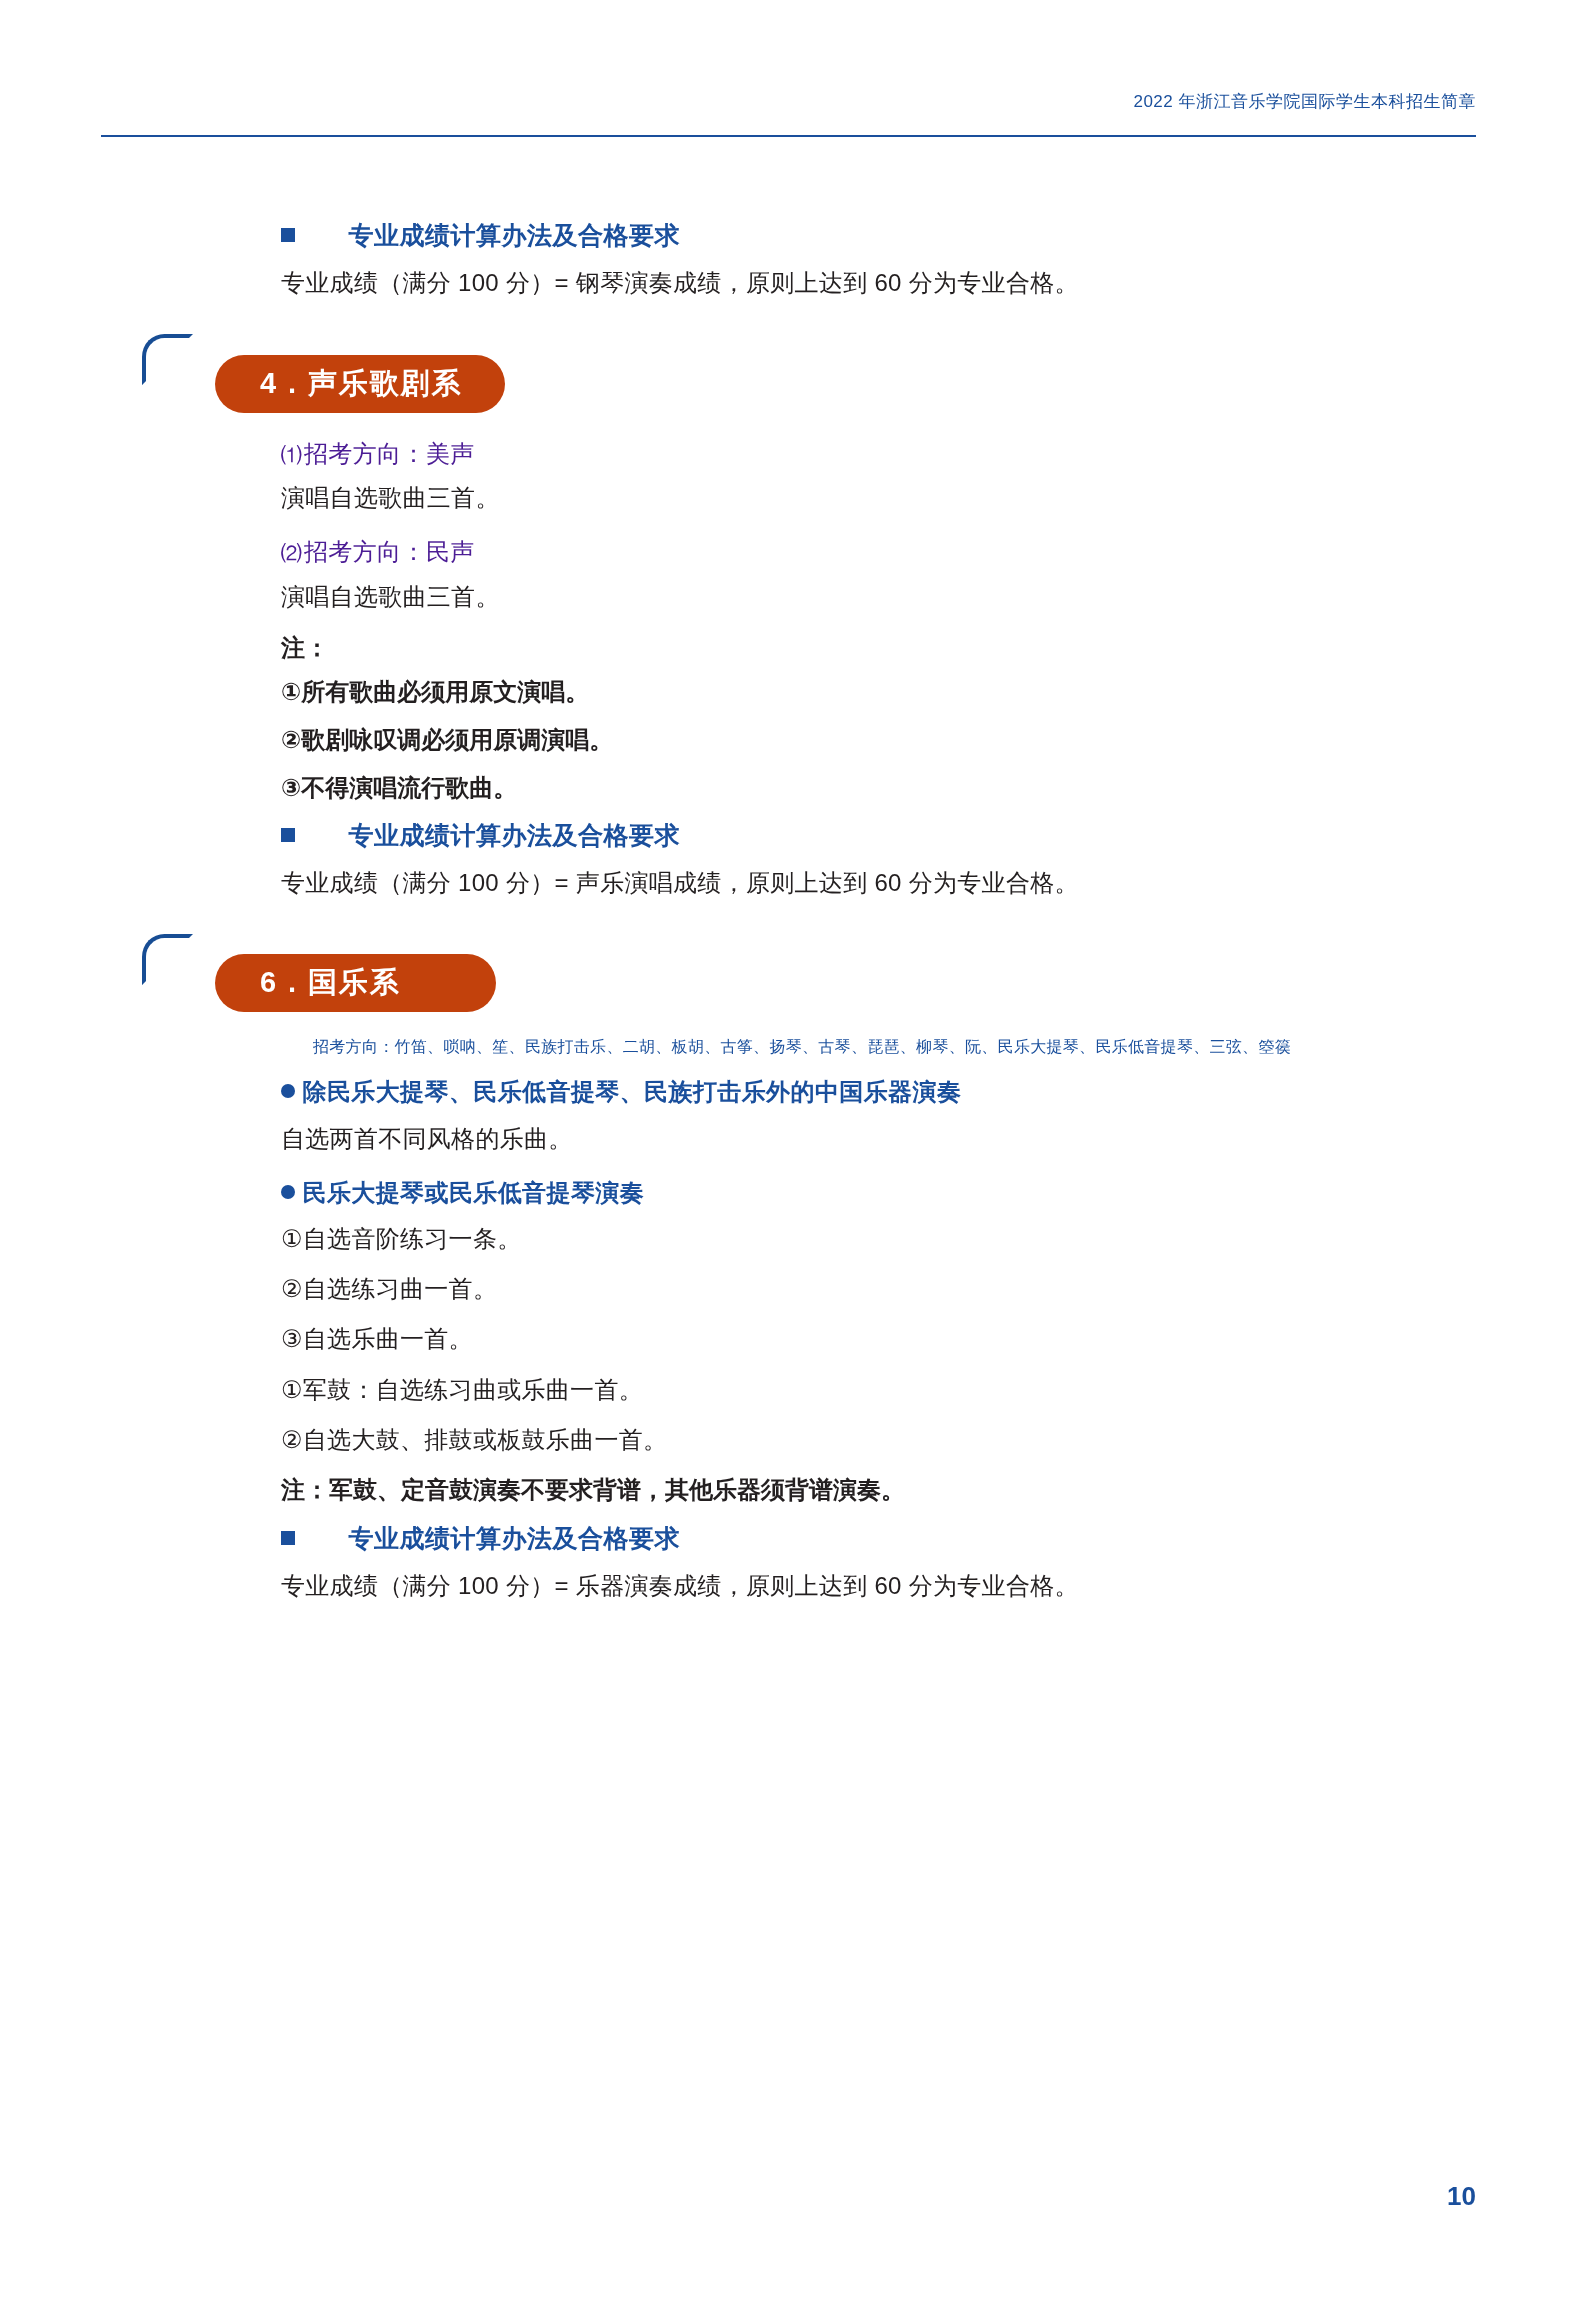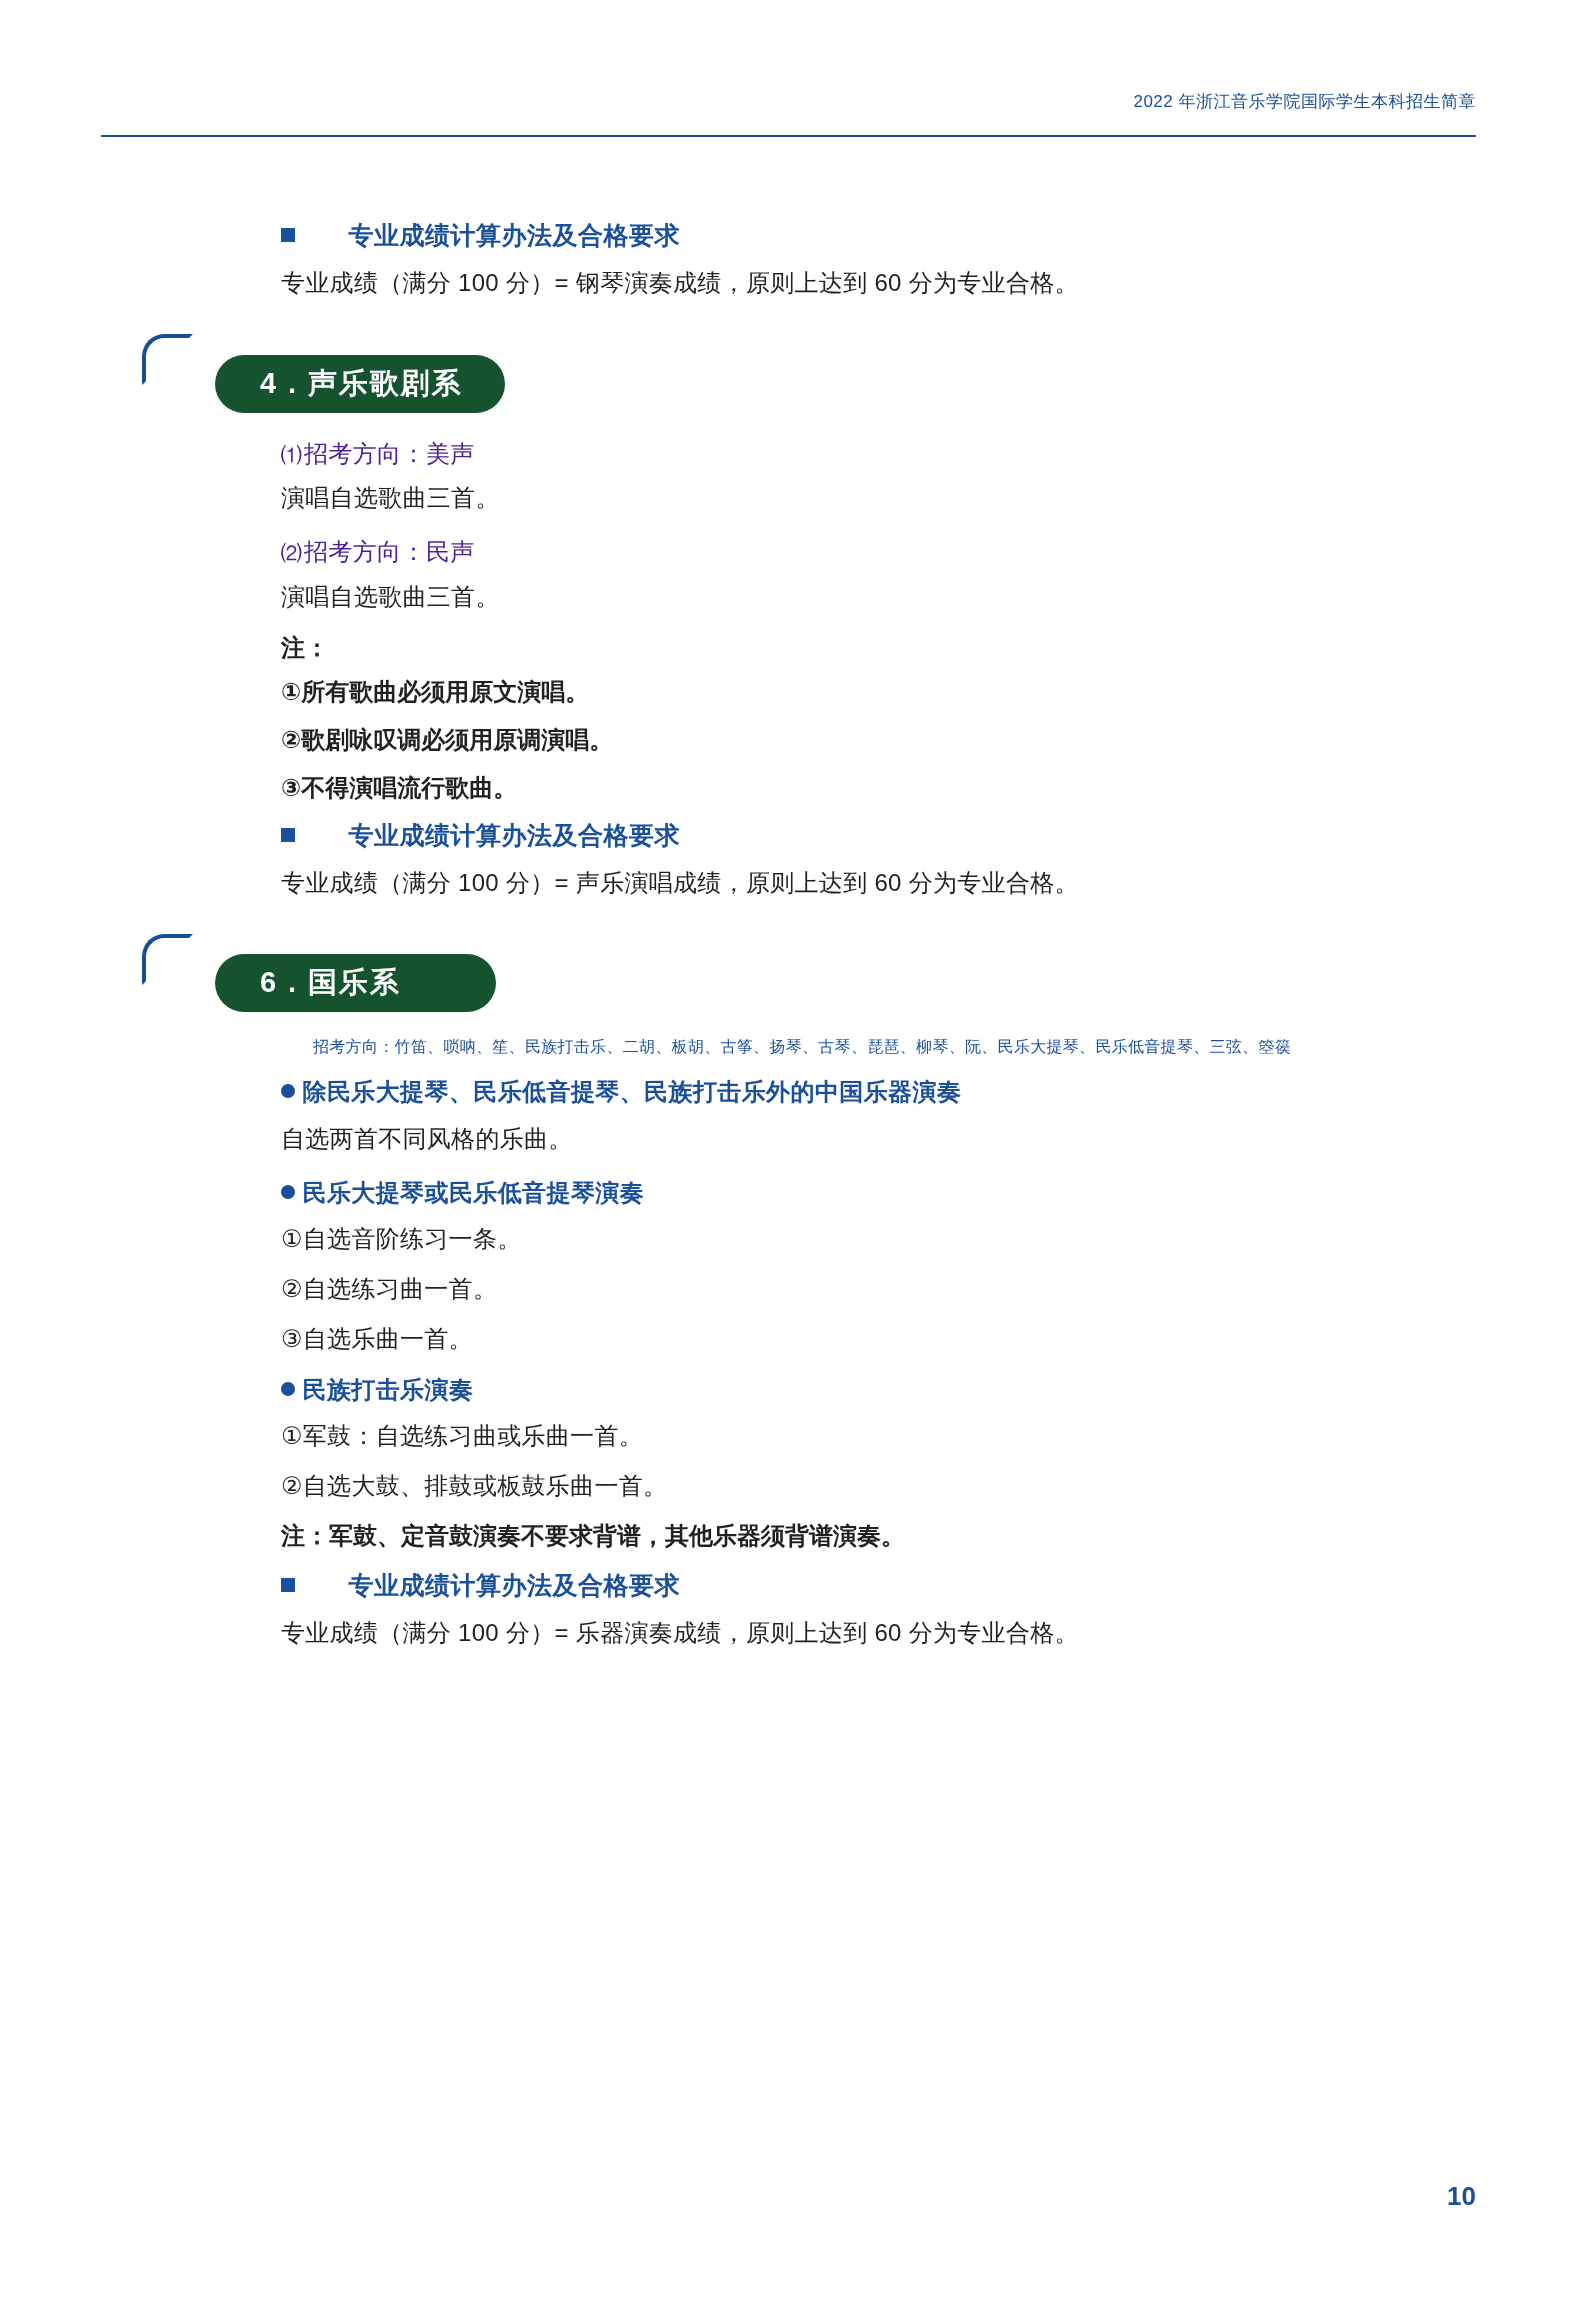--- a/index.html
+++ b/index.html
@@ -94,21 +94,21 @@
     margin-bottom: 13px;
     position: relative;
     height: 67px;
   }
   .pill {
     position: absolute;
     left: -66px;
     top: 0;
     height: 58px;
     min-width: 281px;
-    background: #14532d;
+    background: #c2410c;
     border-radius: 32px;
     display: flex;
     align-items: center;
     padding: 0 43px 0 45px;
     box-sizing: border-box;
   }
   .pill-text {
     color: #ffffff;
     font-size: 29px;
     font-weight: bold;
@@ -271,24 +271,20 @@
     <p class="para">自选两首不同风格的乐曲。</p>
 
     <div class="dot-head">
       <span class="dot"></span>
       <span>民乐大提琴或民乐低音提琴演奏</span>
     </div>
     <p class="list-item">①自选音阶练习一条。</p>
     <p class="list-item">②自选练习曲一首。</p>
     <p class="list-item">③自选乐曲一首。</p>
 
-    <div class="dot-head">
-      <span class="dot"></span>
-      <span>民族打击乐演奏</span>
-    </div>
     <p class="list-item">①军鼓：自选练习曲或乐曲一首。</p>
     <p class="list-item">②自选大鼓、排鼓或板鼓乐曲一首。</p>
 
     <p class="note-line">注：军鼓、定音鼓演奏不要求背谱，其他乐器须背谱演奏。</p>
 
     <div class="sq-head">
       <span class="sq"></span>
       <span>专业成绩计算办法及合格要求</span>
     </div>
     <p class="para">专业成绩（满分 100 分）= 乐器演奏成绩，原则上达到 60 分为专业合格。</p>

